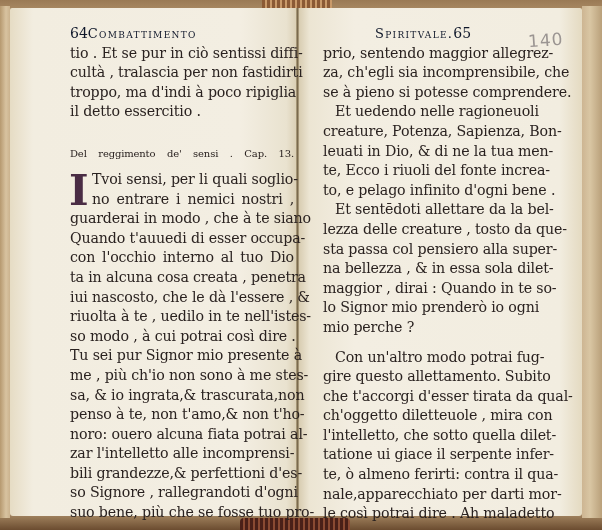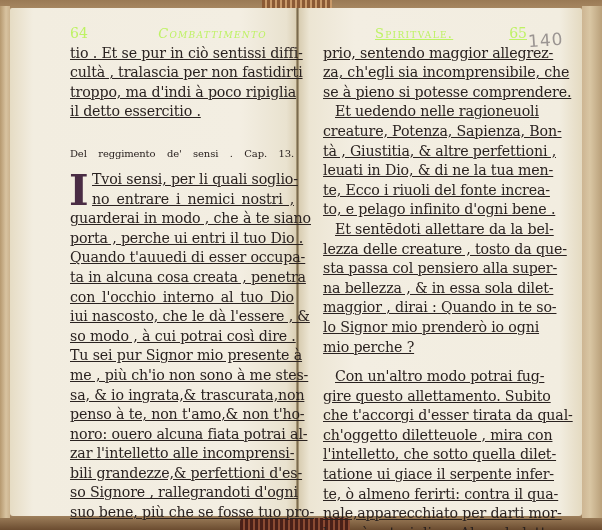--- a/index.html
+++ b/index.html
@@ -49,30 +49,30 @@
     background:linear-gradient(90deg,#b9aa88,#7a6a4e,#b9aa88);
   }
   .text-block {
     position:absolute; color:#2a2220;
     font-size:14.2px; line-height:19.6px;
     letter-spacing:-0.15px;
     white-space:nowrap;
   }
   .text-left { left:70px; top:24px; width:224px; }
   .text-right { left:323px; top:24px; width:210px; }
-  .line { display:block; height:19.6px; text-align:justify; text-align-last:justify;text-decoration:underline; }
+  .line { display:block; height:19.6px; text-align:justify; text-align-last:justify; }
   .line.last { text-align-last:left; }
   .line.indent { padding-left:12px; }
   .running-head {
-    display:flex; justify-content:space-between; align-items:baseline;
-    height:19.6px; font-size:13px; letter-spacing:1.3px; color:#bef264;
+    display:flex; justify-content:flex-start; align-items:baseline;
+    height:19.6px; font-size:13px; letter-spacing:1.3px; color:#0f172a;
   }
   .running-head .pnum { letter-spacing:0; font-size:14px; }
   .running-head .title { font-variant:small-caps; }
-  .rh-right { padding-left:52px;text-decoration:underline; }
+  .rh-right { padding-left:52px; }
   .heading {
     display:block; height:22px; margin-top:22px; margin-bottom:4px;
     font-size:10px; text-align:justify; text-align-last:justify;
   }
   .dropcap-wrap { position:relative; }
   .dropcap {
     position:absolute; left:-1px; top:1px;
     font-size:42px; line-height:40px; color:#4a2c44; font-weight:bold;
   }
   .dc-line { padding-left:22px; }
@@ -93,40 +93,40 @@
 <div class="headband-top"></div>
 <div class="headband-bottom"></div>
 
 <div class="page page-left"></div>
 <div class="page page-right"></div>
 <div class="gutter"></div>
 
 <div class="text-block text-left">
   <div class="running-head">
     <span class="pnum">64</span>
-    <span class="title" style="margin-right:27px;font-style:italic;">Combattimento</span>
+    <span class="title" style="margin-right:27px;">Combattimento</span>
   </div>
   <span class="line">tio . Et se pur in ciò sentissi diffi-</span>
   <span class="line">cultà , tralascia per non fastidirti</span>
   <span class="line">troppo, ma d'indi à poco ripiglia</span>
   <span class="line last">il detto essercitio .</span>
 
   <span class="heading">Del reggimento de' sensi . Cap. 13.</span>
 
   <div class="dropcap-wrap">
     <span class="dropcap">I</span>
     <span class="line dc-line">Tvoi sensi, per li quali soglio-</span>
     <span class="line dc-line">no entrare i nemici nostri ,</span>
   </div>
   <span class="line">guarderai in modo , che à te siano</span>
-  <span class="line">porta , perche ui entri il tuo Dio .</span>
   <span class="line">Quando t'auuedi di esser occupa-</span>
+  <span class="line">con l'occhio interno al tuo Dio</span>
   <span class="line">ta in alcuna cosa creata , penetra</span>
-  <span class="line">con l'occhio interno al tuo Dio</span>
   <span class="line">iui nascosto, che le dà l'essere , &amp;</span>
+  <span class="line">riuolta à te , uedilo in te nell'istes-</span>
   <span class="line">so modo , à cui potrai così dire .</span>
   <span class="line">Tu sei pur Signor mio presente à</span>
   <span class="line">me , più ch'io non sono à me stes-</span>
   <span class="line">sa, &amp; io ingrata,&amp; trascurata,non</span>
   <span class="line">penso à te, non t'amo,&amp; non t'ho-</span>
   <span class="line">noro: ouero alcuna fiata potrai al-</span>
   <span class="line">zar l'intelletto alle incomprensi-</span>
   <span class="line">bili grandezze,&amp; perfettioni d'es-</span>
   <span class="line">so Signore , rallegrandoti d'ogni</span>
   <span class="line">suo bene, più che se fosse tuo pro-</span>
@@ -136,21 +136,20 @@
 <div class="text-block text-right">
   <div class="running-head rh-right">
     <span class="title">Spiritvale.</span>
     <span class="pnum" style="margin-right:6px;">65</span>
   </div>
   <span class="line">prio, sentendo maggior allegrez-</span>
   <span class="line">za, ch'egli sia incomprensibile, che</span>
   <span class="line last">se à pieno si potesse comprendere.</span>
   <span class="line indent">Et uedendo nelle ragioneuoli</span>
   <span class="line">creature, Potenza, Sapienza, Bon-</span>
-  <span class="line">tà , Giustitia, &amp; altre perfettioni ,</span>
   <span class="line">leuati in Dio, &amp; di ne la tua men-</span>
   <span class="line">te, Ecco i riuoli del fonte increa-</span>
   <span class="line last">to, e pelago infinito d'ogni bene .</span>
   <span class="line indent">Et sentēdoti allettare da la bel-</span>
   <span class="line">lezza delle creature , tosto da que-</span>
   <span class="line">sta passa col pensiero alla super-</span>
   <span class="line">na bellezza , &amp; in essa sola dilet-</span>
   <span class="line">maggior , dirai : Quando in te so-</span>
   <span class="line">lo Signor mio prenderò io ogni</span>
   <span class="line last">mio perche ?</span>

